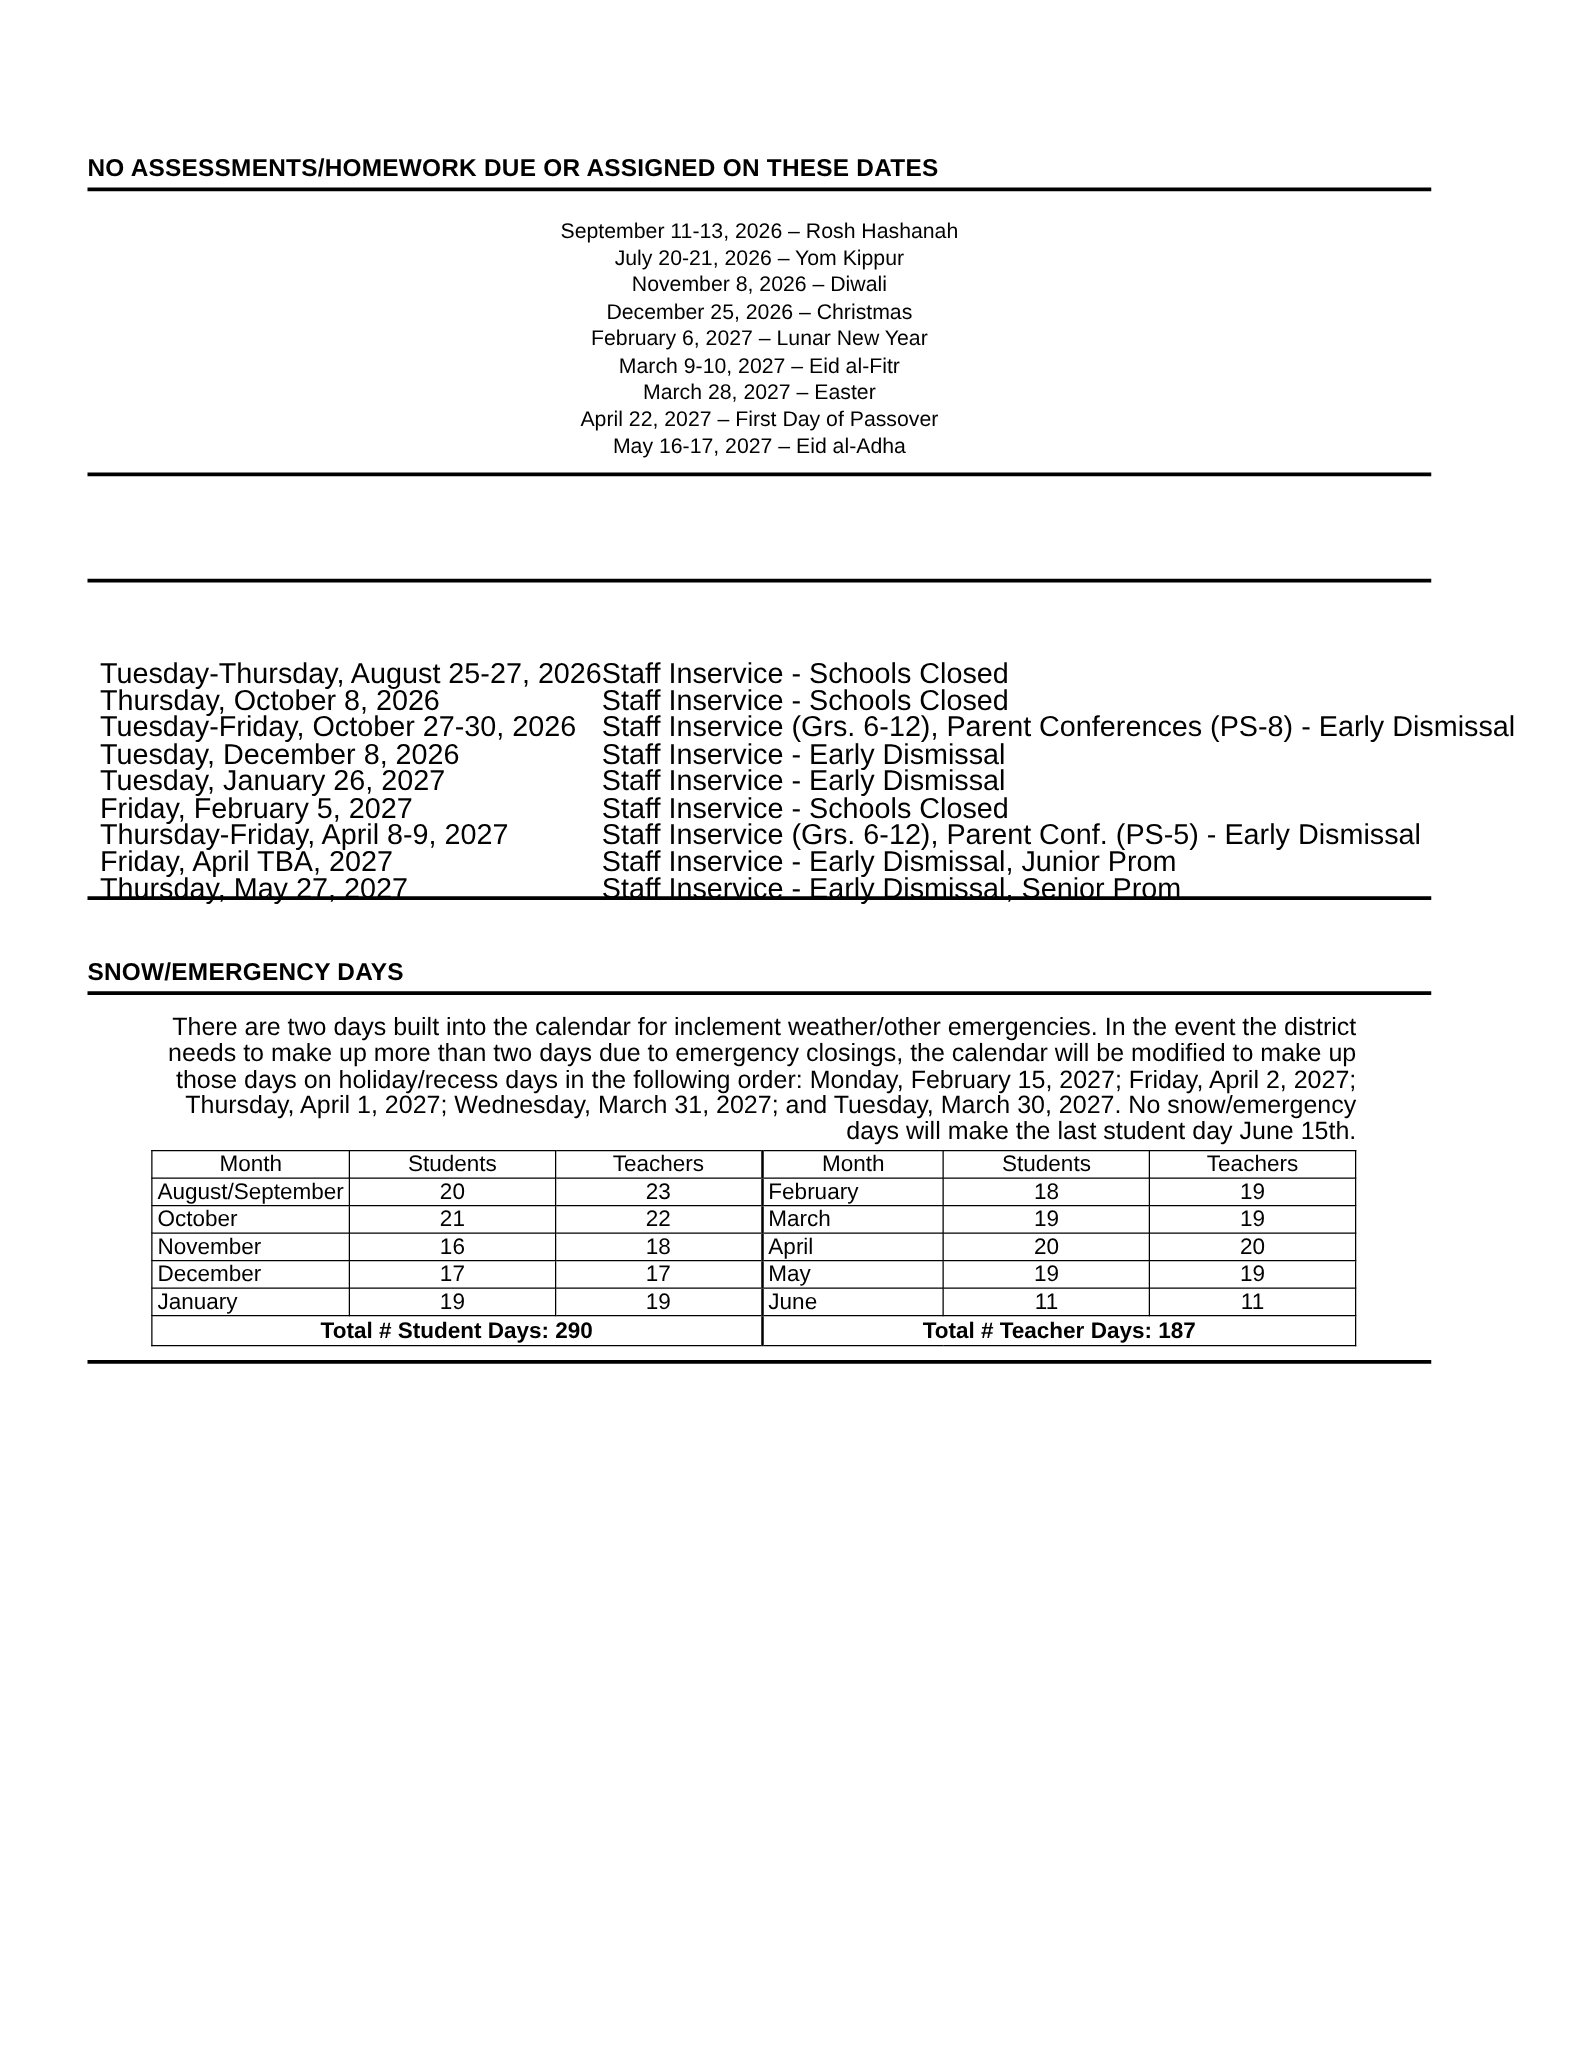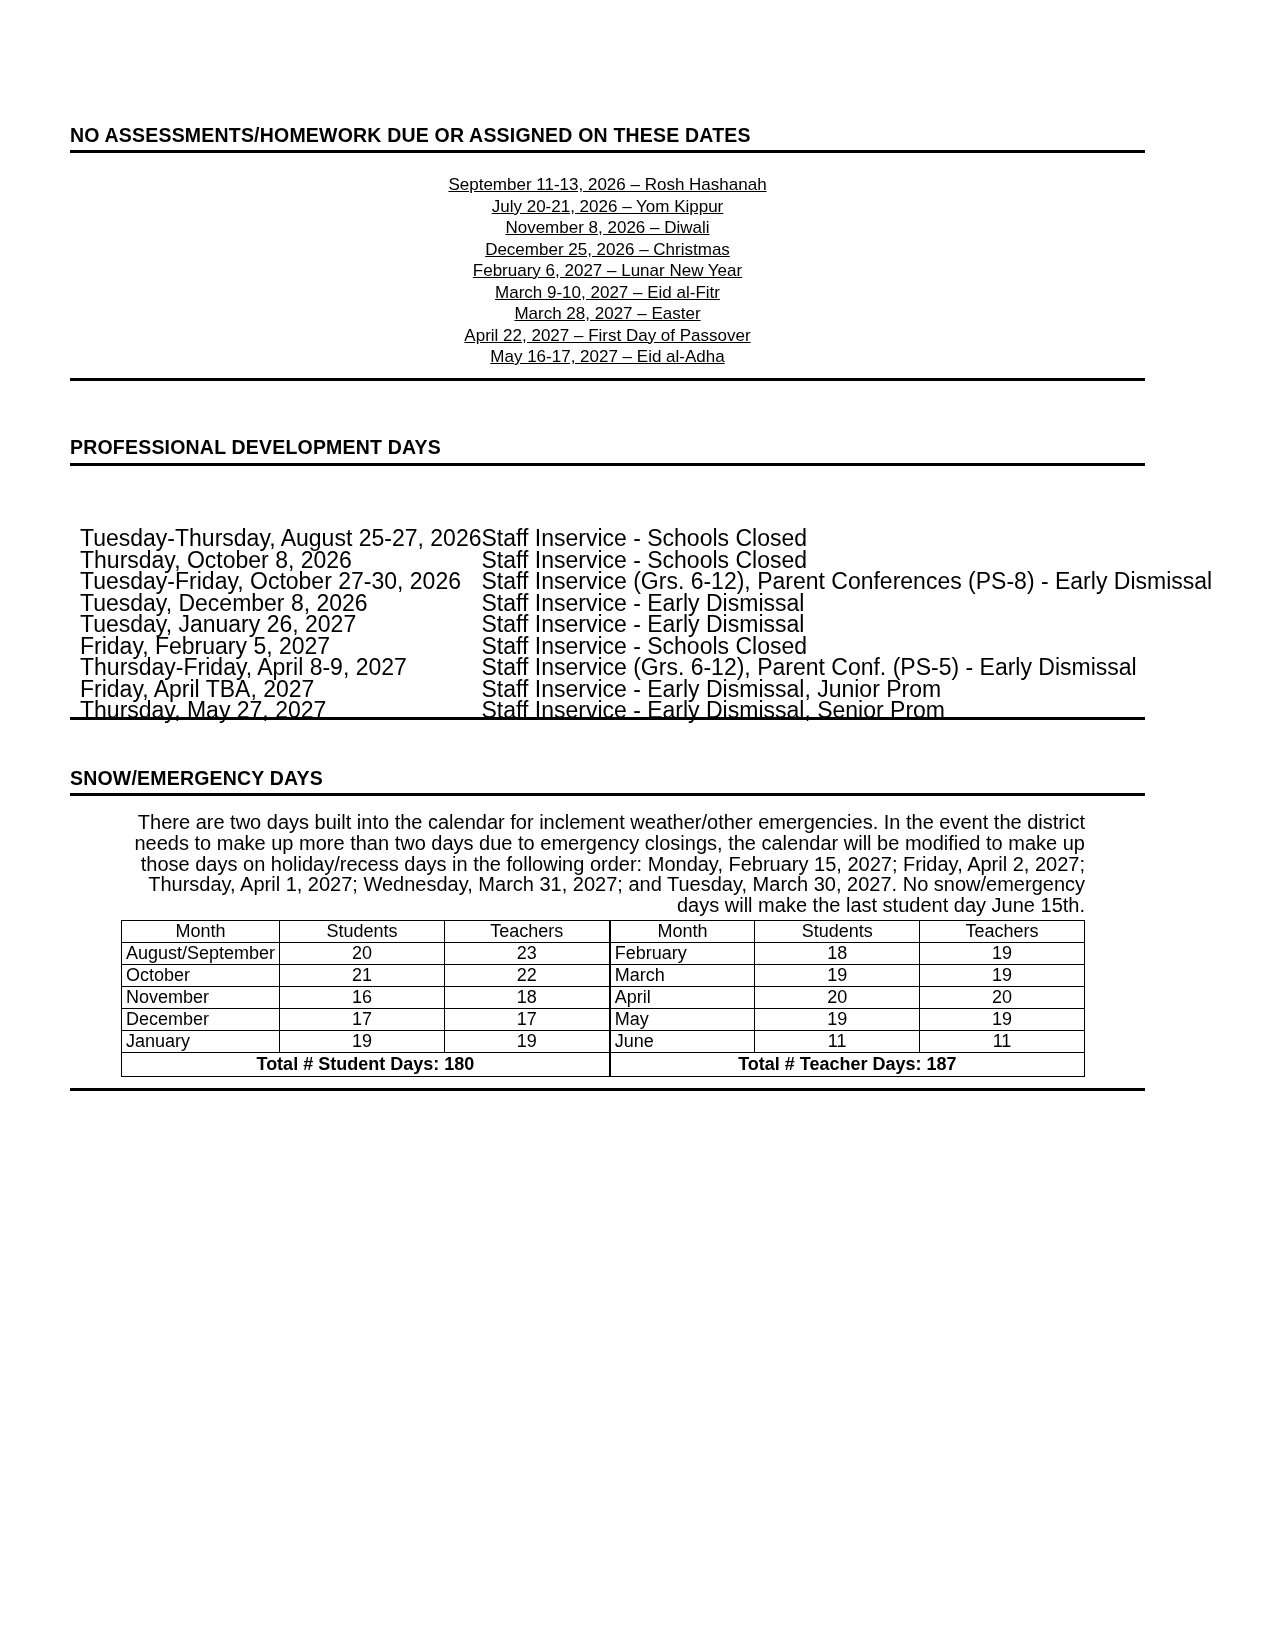--- a/index.html
+++ b/index.html
@@ -47,21 +47,20 @@
   #holidays-title { top: 124px; }
   #rule-1 { top: 150px; }
   .holiday-list {
     position: absolute;
     left: 70px;
     top: 174px;
     width: 1075px;
     text-align: center;
     font-size: 17px;
     line-height: 21.5px;
-    text-decoration: underline;
   }
   .holiday-list .line { white-space: nowrap; }
   #rule-2 { top: 378px; }
 
   
   #pd-title { top: 436px; }
   #rule-3 { top: 463px; }
   .pd-table {
     position: absolute;
     left: 80px;
@@ -141,21 +140,20 @@
       <div class="line">December 25, 2026 – Christmas</div>
       <div class="line">February 6, 2027 – Lunar New Year</div>
       <div class="line">March 9-10, 2027 – Eid al-Fitr</div>
       <div class="line">March 28, 2027 – Easter</div>
       <div class="line">April 22, 2027 – First Day of Passover</div>
       <div class="line">May 16-17, 2027 – Eid al-Adha</div>
     </div>
 
   <div class="rule" id="rule-2"></div>
 
-  <div class="section-title" id="pd-title">PROFESSIONAL DEVELOPMENT DAYS</div>
   <div class="rule" id="rule-3"></div>
 
   <table class="pd-table">
     <tbody id="pd-body">
         <tr>
           <td class="pd-date">Tuesday-Thursday, August 25-27, 2026</td>
           <td class="pd-desc">Staff Inservice - Schools Closed</td>
         </tr>
         <tr>
           <td class="pd-date">Thursday, October 8, 2026</td>
@@ -243,21 +241,21 @@
         </tr>
         <tr>
           <td class="month-cell">January</td>
           <td class="num-cell">19</td>
           <td class="num-cell">19</td>
           <td class="month-cell mid-left">June</td>
           <td class="num-cell">11</td>
           <td class="num-cell">11</td>
         </tr>
         <tr class="total-row">
-          <td colspan="3">Total # Student Days:  180</td>
+          <td colspan="3">Total # Student Days:  290</td>
           <td colspan="3" class="mid-left">Total # Teacher Days:  187</td>
         </tr>
       </tbody>
   </table>
 
   <div class="rule" id="rule-6"></div>
 
 </div>
 
 </body></html>

